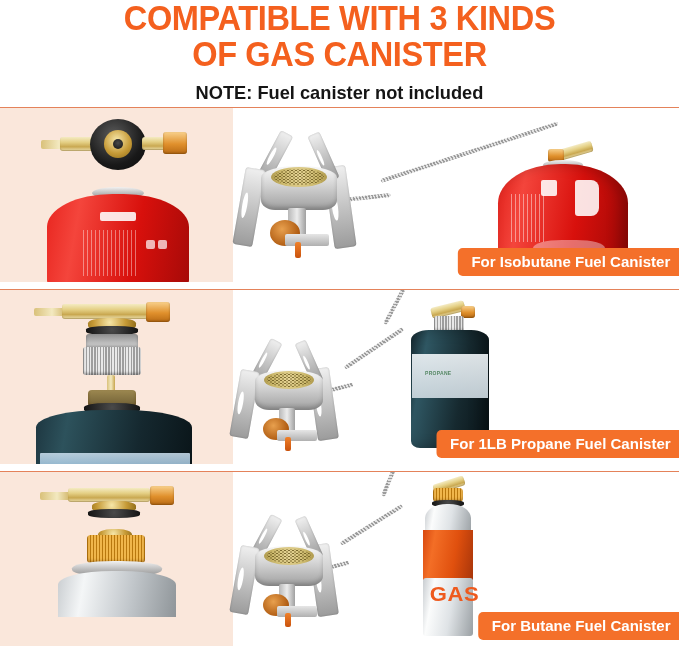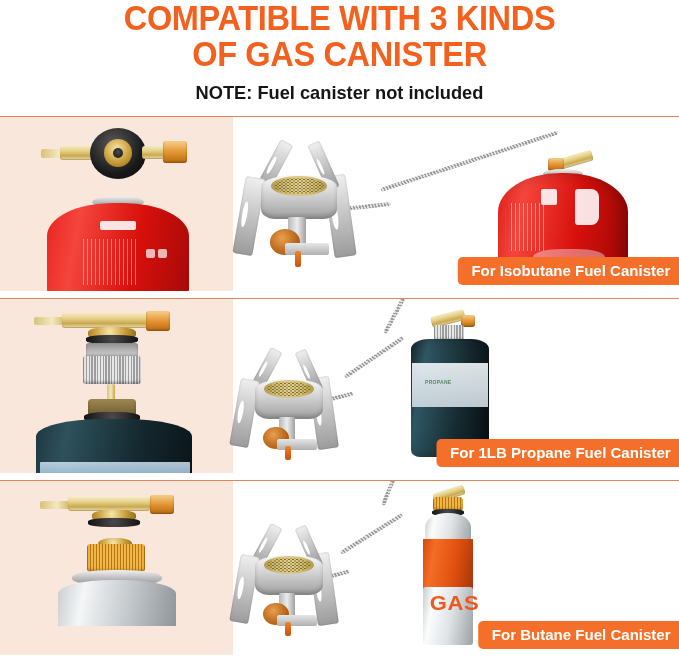--- a/index.html
+++ b/index.html
@@ -25,21 +25,21 @@
   .note {
     color: #151515;
     font-weight: bold;
     font-size: 19px;
     line-height: 24px;
     margin-top: 9px;
     transform: scaleX(0.96);
   }
 
   
-  .panels { margin-top: 11px; }
+  .panels { margin-top: 2px; }
   .panel {
     position: relative;
     width: 679px;
     height: 175px;
     border-top: 1.5px solid #E4825A;
     display: flex;
     overflow: hidden;
   }
   .panel + .panel { margin-top: 7px; }
   .panel-left {

